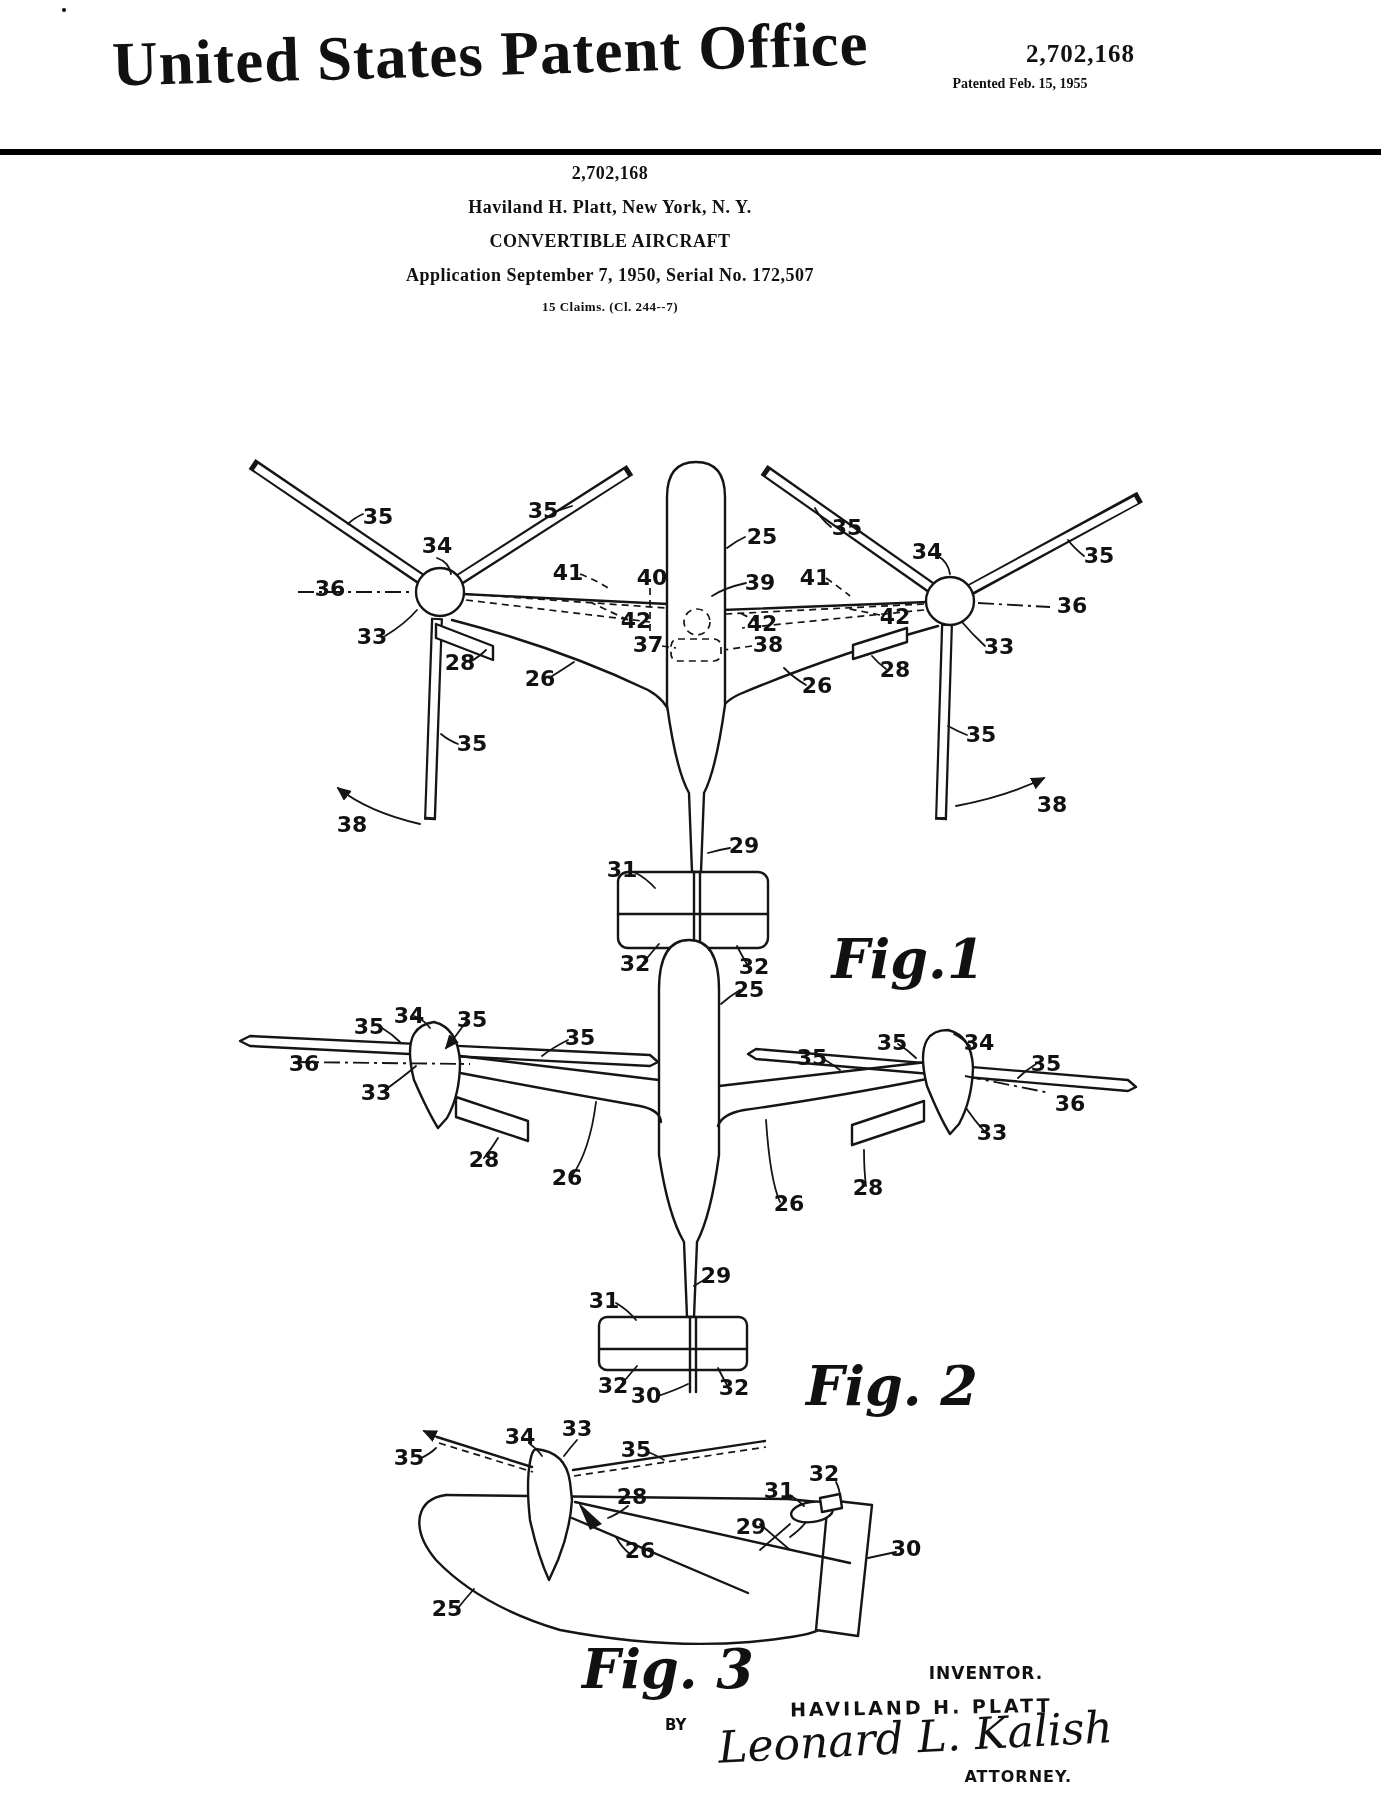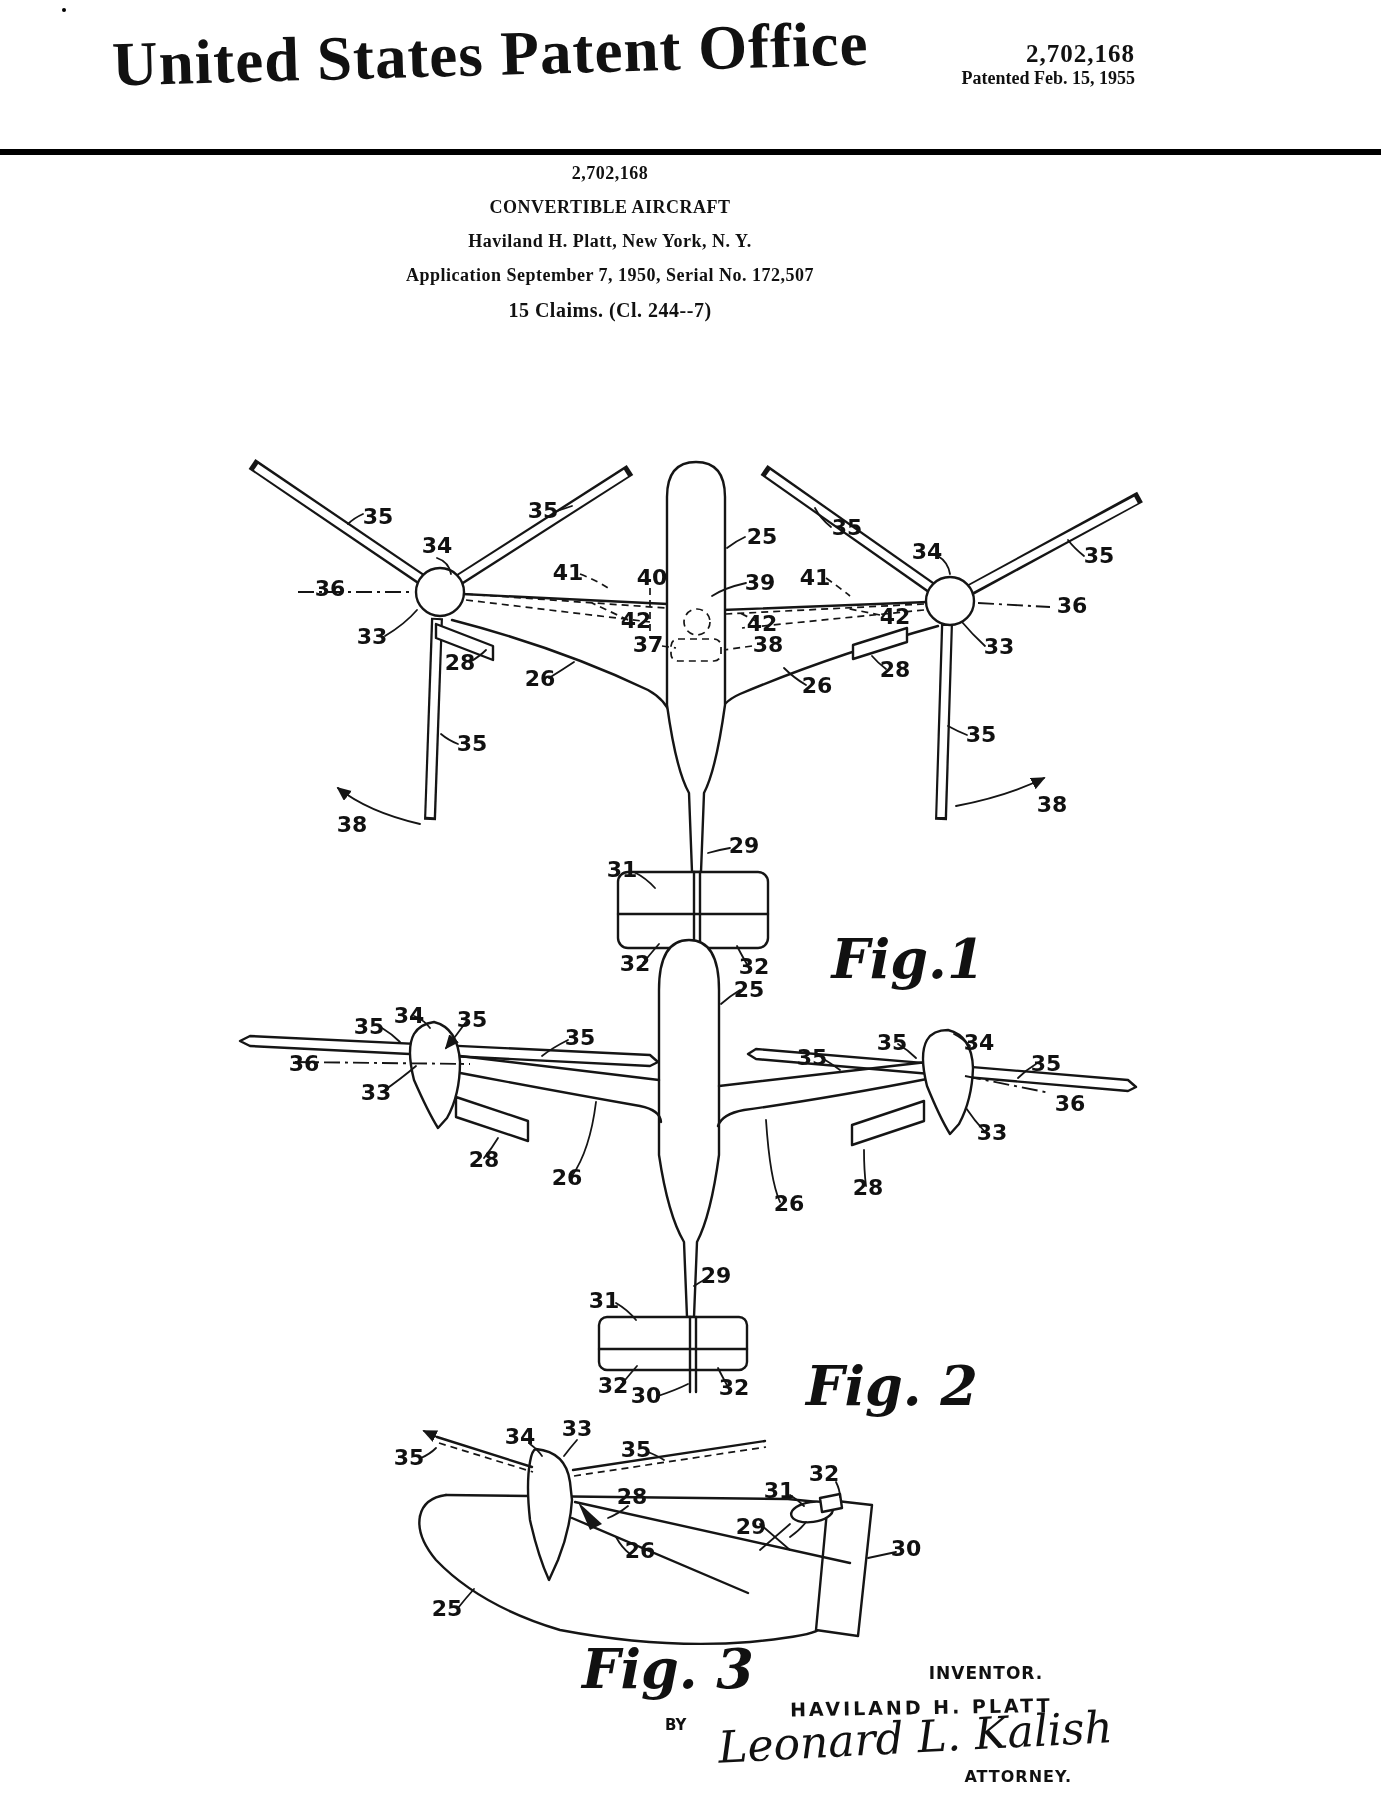--- a/index.html
+++ b/index.html
@@ -4,30 +4,30 @@
 <style>
   html,body{margin:0;padding:0;background:#ffffff;}
   .page{position:relative;width:1381px;height:1800px;background:#fff;overflow:hidden;
         font-family:"Liberation Serif", serif;color:#111;}
   
   .masthead{position:absolute;left:112px;top:18px;width:760px;
             font-size:63px;font-weight:bold;letter-spacing:1px;white-space:nowrap;
             transform:rotate(-1.6deg);font-family:"Liberation Serif",serif;}
   .pat-no{position:absolute;left:1005px;top:40px;width:130px;text-align:right;
           font-size:25px;font-weight:bold;letter-spacing:1px;}
-  .pat-date{position:absolute;left:905px;top:68px;width:230px;text-align:right;
-            font-size:18px;font-weight:bold;}
+  .pat-date{position:absolute;left:905px;top:76px;width:230px;text-align:center;
+            font-size:14px;font-weight:bold;}
   .rule{position:absolute;left:0;top:149px;width:1381px;height:6px;background:#000;}
   .speck{position:absolute;left:62px;top:8px;width:4px;height:4px;background:#000;border-radius:50%;}
   
   .title-block{position:absolute;left:255px;top:163px;width:710px;text-align:center;
                font-weight:bold;}
   .title-block .tb-line{margin:0 0 13px 0;font-size:18px;letter-spacing:.5px;}
   .title-block .tb-num{font-size:18px;}
-  .title-block .tb-claims{font-size:20px;}
+  .title-block .tb-claims{font-size:13px;}
   
   svg.sheet{position:absolute;left:0;top:0;width:1381px;height:1800px;}
   .ln{fill:none;stroke:#151515;stroke-width:2.4;stroke-linecap:round;stroke-linejoin:round;}
   .thin{fill:none;stroke:#151515;stroke-width:1.8;stroke-linecap:round;}
   .wfill{fill:#ffffff;stroke:#151515;stroke-width:2.4;stroke-linejoin:round;}
   .blade-o{fill:none;stroke:#151515;stroke-width:12;stroke-linecap:butt;}
   .blade-i{fill:none;stroke:#ffffff;stroke-width:7.5;stroke-linecap:butt;}
   .dashf{fill:none;stroke:#151515;stroke-width:1.7;stroke-dasharray:7 5;}
   .dashdot{fill:none;stroke:#151515;stroke-width:1.9;stroke-dasharray:16 5 3 5;}
   .ref{font-family:"DejaVu Sans",sans-serif;font-size:22px;font-weight:bold;fill:#111;
@@ -54,22 +54,22 @@
 <div class="page">
 
   <div class="speck"></div>
   <div class="masthead">United States Patent Office</div>
   <div class="pat-no">2,702,168</div>
   <div class="pat-date">Patented Feb. 15, 1955</div>
   <div class="rule"></div>
 
   <div class="title-block">
     <p class="tb-line tb-num">2,702,168</p>
+    <p class="tb-line">Haviland H. Platt, New York, N. Y.</p>
     <p class="tb-line">CONVERTIBLE AIRCRAFT</p>
-    <p class="tb-line">Haviland H. Platt, New York, N. Y.</p>
     <p class="tb-line">Application September 7, 1950, Serial No. 172,507</p>
     <p class="tb-line tb-claims">15 Claims.  (Cl. 244--7)</p>
   </div>
 
   <svg class="sheet" viewBox="0 0 1381 1800">
     <defs>
       <marker id="arr" markerWidth="10" markerHeight="10" refX="7" refY="3.5" orient="auto">
         <path d="M0,0 L8,3.5 L0,7 Z" fill="#151515"></path>
       </marker>
     </defs>

